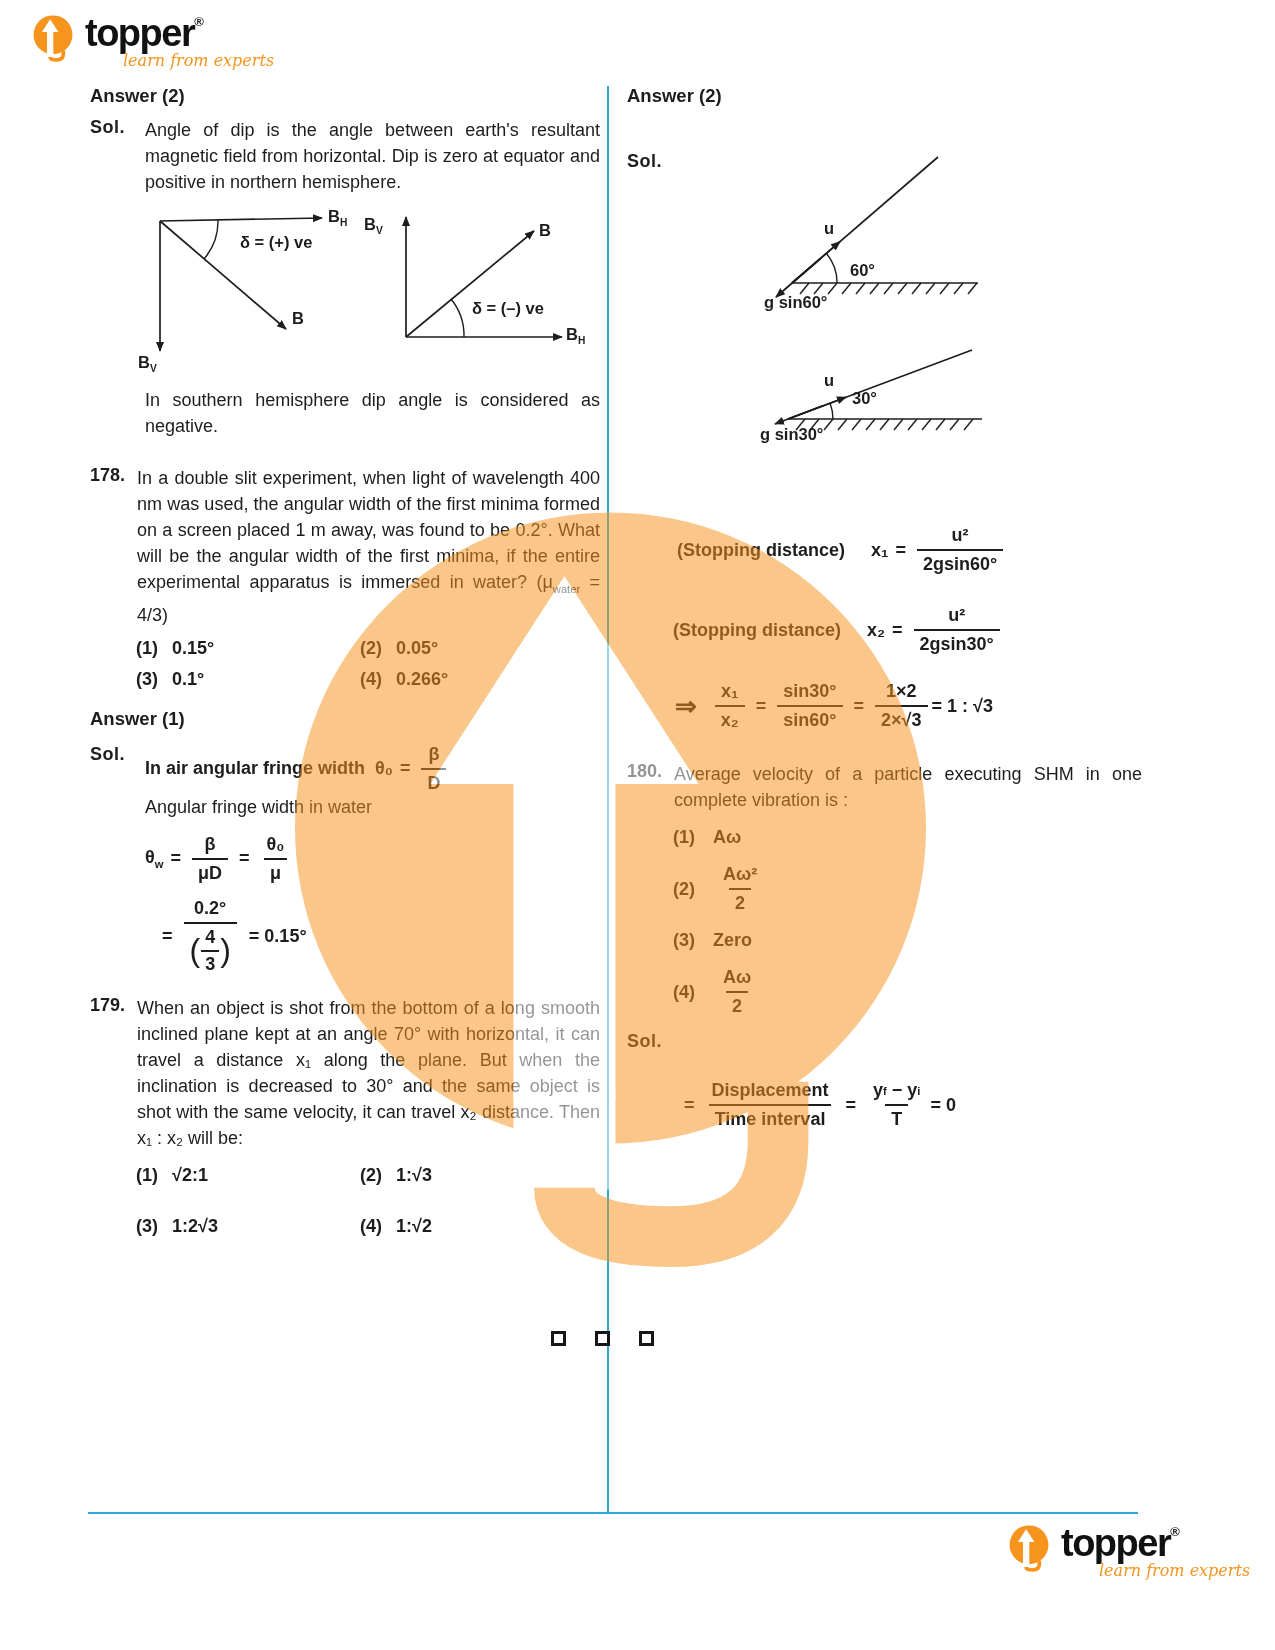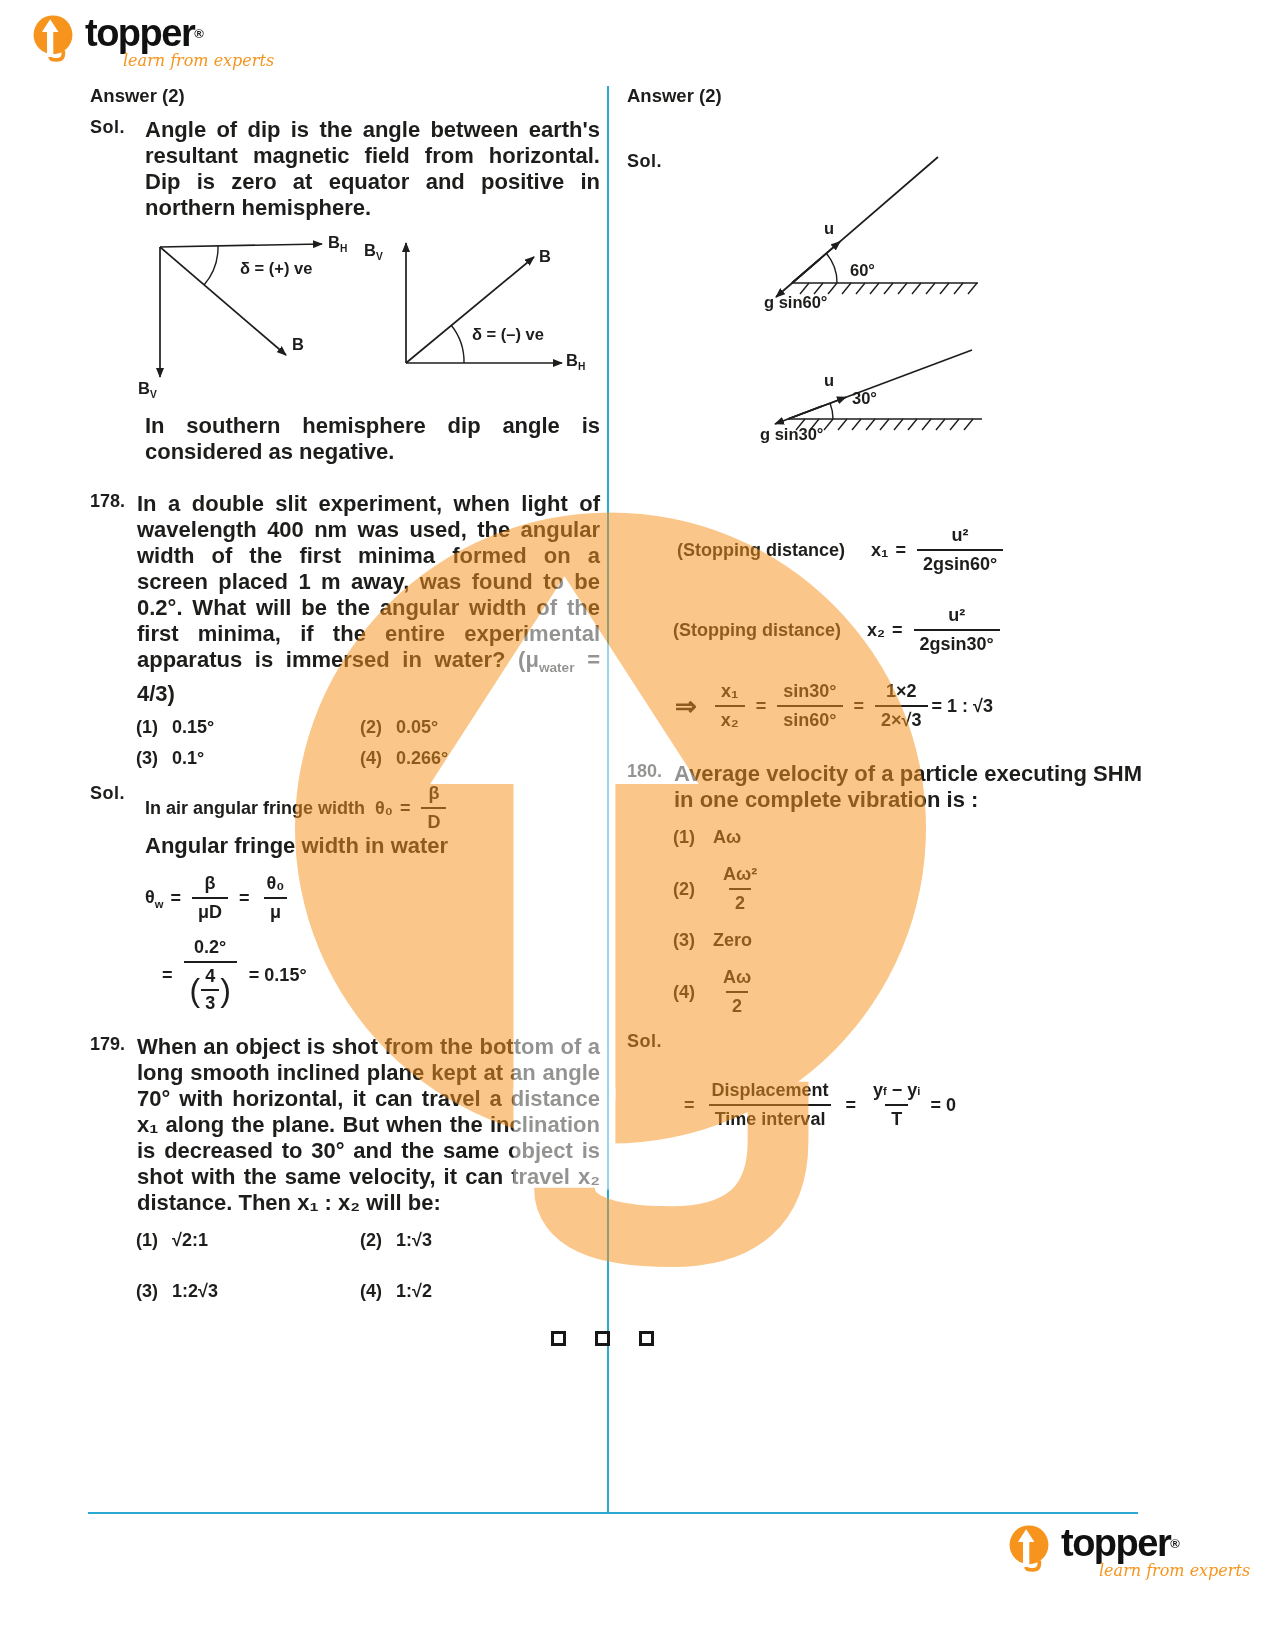--- a/index.html
+++ b/index.html
@@ -14,35 +14,35 @@
   
   .watermark{position:absolute;left:238px;top:490px;width:745px;height:828px;opacity:.52;pointer-events:none;z-index:6}
   .watermark svg{width:100%;height:100%}
 
   
   .brand{position:absolute;display:flex;align-items:flex-start;gap:9px;z-index:2}
   .brand-top{left:30px;top:14px}
   .brand-bottom{left:1006px;top:1524px}
   .mark{width:46px;height:51px;flex:0 0 auto}
   .brand-txt{display:flex;flex-direction:column}
-  .brand-row{display:flex;align-items:center;line-height:1}
+  .brand-row{display:flex;align-items:flex-start;line-height:1}
   .brand-name{font-size:38px;font-weight:700;letter-spacing:-1.5px;color:#111}
   .reg{font-size:13px;font-weight:700;margin-top:1px}
   .tagline{font-family:"DejaVu Serif",serif;font-style:italic;color:#F7941E;font-size:16px;margin:-1px 0 0 38px;white-space:nowrap}
 
   
   .col{position:absolute;top:85px;z-index:1}
   .col-left{left:90px;width:510px}
   .col-right{left:627px;width:515px}
 
   .ans{font-size:18.5px;font-weight:700}
   .row{display:flex;align-items:flex-start}
   .sol-label{flex:0 0 55px;font-weight:700;font-size:18px;letter-spacing:.5px}
   .qnum{flex:0 0 47px;font-weight:700;font-size:18px}
-  .txt{font-size:22px;line-height:26px;font-weight:700;text-align:justify}
+  .txt{font-size:18px;line-height:26px;font-weight:400;text-align:justify}
   .txt sub,.dlabel sub,.formula sub{font-size:.62em}
 
   
   .opts2{display:grid;grid-template-columns:224px auto;row-gap:10px;margin:10px 0 0 46px}
   .opts2.tall{row-gap:30px;margin-top:14px}
   .opt{display:flex;gap:14px;font-size:18px;font-weight:700;align-items:center}
   .optv{display:flex;gap:18px;font-size:18px;font-weight:700;align-items:center;margin-left:46px}
 
   
   .formula{display:flex;align-items:center;font-size:18px;font-weight:700;flex-wrap:nowrap}
@@ -160,20 +160,21 @@
       <span class="opt">
           <span>(3)</span>
           <span>0.1°</span>
         </span>
       <span class="opt">
           <span>(4)</span>
           <span>0.266°</span>
         </span>
     </div>
 
+    <div class="ans" style="margin-top:18px">Answer (1)</div>
 
     <div class="row" style="margin-top:14px">
       <span class="sol-label">Sol.</span>
       <div style="flex:1">
         <div class="formula">
           <span>In air angular fringe width</span>
           <span style="margin-left:10px">θ₀</span>
           <span class="op">=</span>
           <span class="frac">
               <span class="num">β</span>

